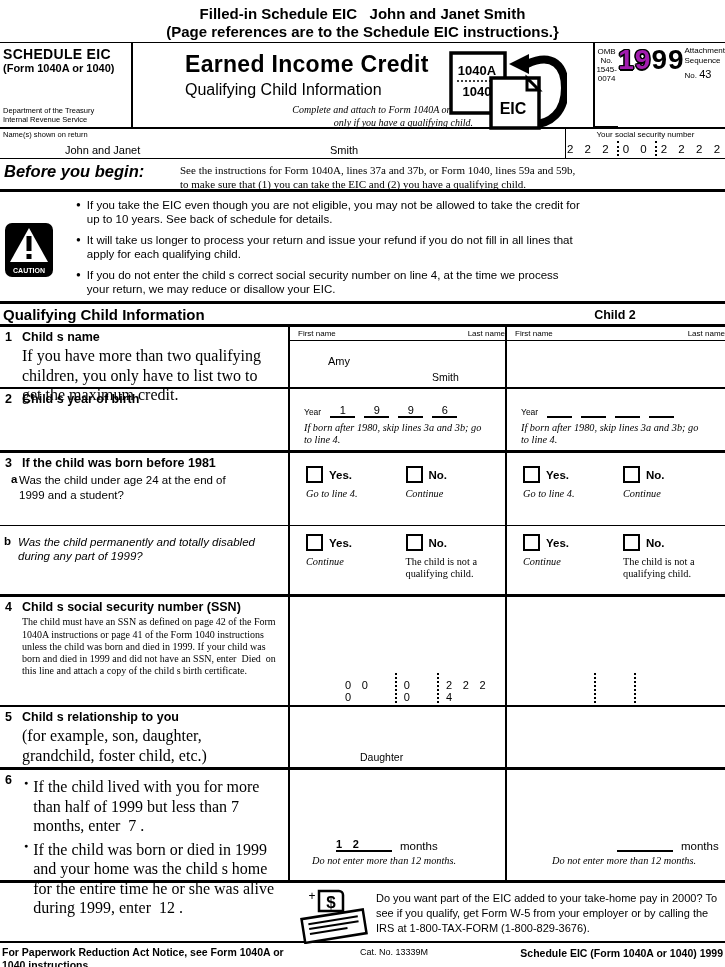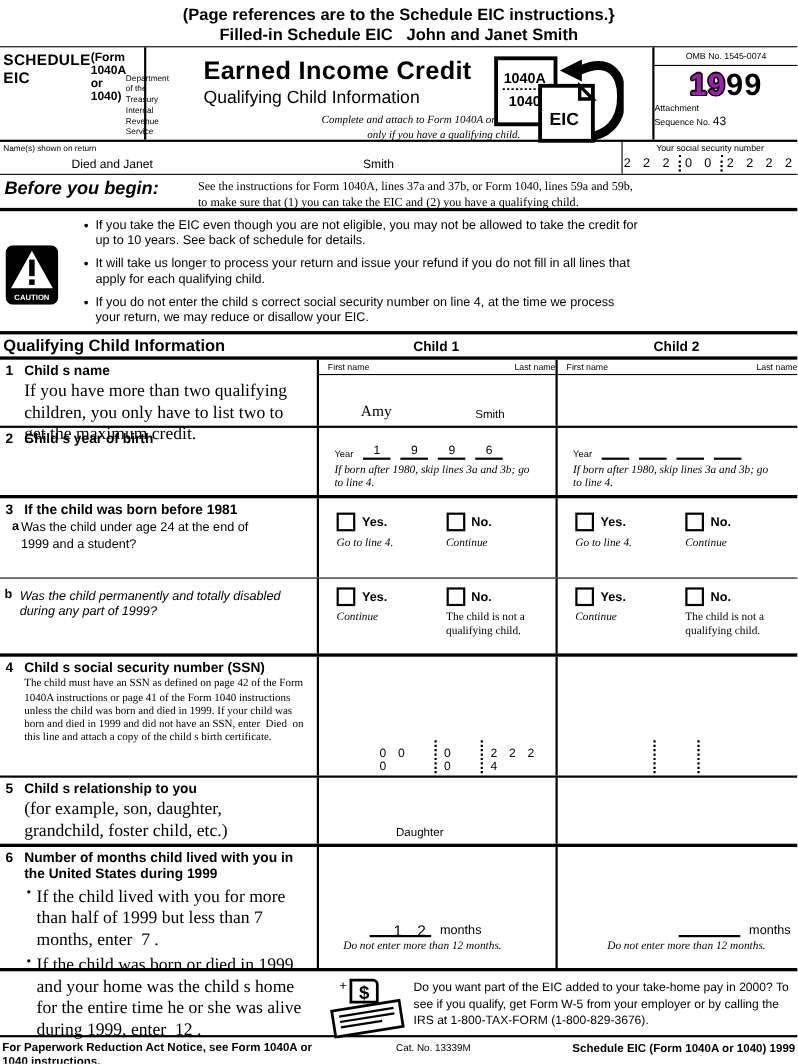--- a/index.html
+++ b/index.html
@@ -9,31 +9,31 @@
     font-family: "Liberation Sans", sans-serif;
     color:#000; position: relative; overflow: hidden;
     font-size: 11px;
   }
 
   
   .doc-title { text-align:center; font-weight:bold; font-size:15px; line-height:1.2; padding-top:5px; height:42px; }
 
   
   .hdr { display:flex; border-top:1.5px solid #000; border-bottom:2px solid #000; height:87px; position:relative; }
-  .hdr-left { width:133px; border-right:2px solid #000; padding:3px 0 2px 3px; display:flex; flex-direction:row; }
+  .hdr-left { width:133px; border-right:2px solid #000; padding:3px 0 2px 3px; display:flex; flex-direction:column; }
   .sched-name { font-weight:bold; font-size:14px; letter-spacing:.3px; }
   .form-ref { font-weight:bold; font-size:11px; }
   .dept { margin-top:auto; font-size:7.5px; line-height:1.3; }
   .hdr-center { flex:1; position:relative; }
   .eic-title { font-weight:bold; font-size:23px; margin:8px 0 0 52px; letter-spacing:.3px; }
   .eic-sub { font-size:16px; margin:3px 0 0 52px; }
   .attach-note { position:absolute; left:52px; top:60px; width:288px; text-align:right;
     font-family:"Liberation Serif",serif; font-style:italic; font-size:10px; line-height:1.3; }
   .forms-icon { position:absolute; right:26px; top:7px; }
-  .hdr-right { width:132px; border-left:2px solid #000; display:flex; flex-direction:column; }
+  .hdr-right { width:132px; border-left:2px solid #000; display:flex; }
   .omb { font-size:8px; text-align:center; padding:4px 0 3px; border-bottom:1px solid #000; }
   .year { text-align:center; font-weight:bold; font-size:28px; line-height:1; margin-top:3px; letter-spacing:1px; }
   .y-o { color:#a21caf; text-shadow:-1.5px 0 #000,1.5px 0 #000,0 -1.5px #000,0 1.5px #000,-1px -1px #000,1px 1px #000,-1px 1px #000,1px -1px #000; }
   .attach-seq { font-size:8px; line-height:1.3; margin-top:3px; }
   .attach-no { font-weight:normal; font-size:11px; }
 
   
   .name-row { display:flex; height:30px; border-bottom:1px solid #000; }
   .name-left { flex:1; position:relative; }
   .nr-label { position:absolute; left:3px; top:1px; font-size:7.5px; }
@@ -75,21 +75,21 @@
   .lnote { font-family:"Liberation Serif",serif; font-weight:normal; font-size:16px; line-height:1.22; margin-top:2px; }
   .sub { display:flex; margin-top:3px; }
   .sletter { width:15px; font-weight:bold; font-size:11.5px; padding-left:7px; flex-shrink:0; }
   .stext { font-size:11.5px; line-height:1.25; }
 
   
   .r1 { height:62px; border-bottom:2px solid #000; }
   .namehdr { display:flex; border-bottom:1px solid #000; font-size:8px; padding:2px 0 2px;justify-content:space-between; }
   .fn-lab { width:104px; padding-left:8px; }
   .ln-lab { padding-left:8px; }
-  .val-first { position:absolute; left:38px; bottom:4px; font-size:14px;font-family:Liberation Serif, serif; }
+  .val-first { position:absolute; left:38px; bottom:20px; font-size:11px; }
   .val-last  { position:absolute; left:142px; bottom:4px; font-size:10.5px; }
 
   
   .r2 { height:64px; border-bottom:3px solid #000; }
   .yearrow { display:flex; align-items:flex-end; margin:15px 0 0 14px; }
   .year-lab { font-size:8.5px; padding-bottom:1px; }
   .ydig { width:25px; border-bottom:2px solid #000; text-align:center; font-size:11px; margin-left:9px; height:14px; }
   .cnote { font-family:"Liberation Serif",serif; font-style:italic; font-size:10.3px; line-height:1.2; margin:4px 0 0 14px; width:185px; }
 
   
@@ -114,39 +114,39 @@
   .r5 { height:63px; border-bottom:3px solid #000; }
   .rel-val { position:absolute; left:70px; bottom:4px; font-size:10.5px; }
 
   
   .r6 { height:113px; border-bottom:3px solid #000; }
   .sbullet { display:flex; margin-top:4px; width:258px; }
   .sbullet::before { content:"●"; font-size:7px; padding:2px 5px 0 2px; }
   .sbullet .lnote { margin-top:0; }
   .mrow { display:flex; align-items:flex-end; margin-top:68px; }
   .m1 { margin-left:46px; } .m2 { margin-left:110px; }
-  .mblank { width:56px; border-bottom:2px solid #000; text-align:right; font-size:14px; height:14px; letter-spacing:.35em; }
+  .mblank { width:56px; border-bottom:2px solid #000; text-align:left; font-size:11px; height:14px; letter-spacing:.35em;font-weight:bold; }
   .munit { font-size:11.5px; margin-left:8px; }
   .mnote { font-family:"Liberation Serif",serif; font-style:italic; font-size:10.3px; margin:3px 0 0 12px; }
 
   
   .advance { position:relative; height:58px; }
   .adv-icon { position:absolute; left:299px; top:5px; }
   .adv-text { position:absolute; left:376px; top:8px; width:352px; font-size:11px; line-height:1.35; }
   .footer { border-top:2px solid #000; display:flex; padding-top:3px; }
   .ft-left { width:300px; font-weight:bold; font-size:10.5px; line-height:1.2; padding-left:2px; }
   .ft-cat { font-size:9px; margin-left:60px; padding-top:1px; }
   .ft-right { margin-left:auto; font-weight:bold; font-size:10.5px; padding-right:2px; padding-top:1px; }
 </style>
 </head>
 <body>
 
 <div class="doc-title">
+  <div>Filled-in Schedule EIC&nbsp;&nbsp; John and Janet Smith</div>
   <div>(Page references are to the Schedule EIC instructions.}</div>
-  <div>Filled-in Schedule EIC&nbsp;&nbsp; John and Janet Smith</div>
 </div>
 
 <div class="hdr">
   <div class="hdr-left">
     <div class="sched-name">SCHEDULE EIC</div>
     <div class="form-ref">(Form 1040A or 1040)</div>
     <div class="dept">
       <div>Department of the Treasury</div>
       <div>Internal Revenue Service</div>
     </div>
@@ -178,21 +178,21 @@
     <div class="attach-seq">
       <div>Attachment</div>
       <div><span>Sequence No.</span> <span class="attach-no">43</span></div>
     </div>
   </div>
 </div>
 
 <div class="name-row">
   <div class="name-left">
     <div class="nr-label">Name(s) shown on return</div>
-    <div class="nr-first">Died and Janet</div>
+    <div class="nr-first">John and Janet</div>
     <div class="nr-last">Smith</div>
   </div>
   <div class="ssn-box">
     <div class="ssn-label">Your social security number</div>
     <div class="ssn-digits">
       <span>2 2 2</span>
       <span class="dotv-sm"></span>
       <span>0 0</span>
       <span class="dotv-sm"></span>
       <span>2 2 2 2</span>
@@ -222,21 +222,20 @@
   <div class="bullet">
       <div class="bullet-text">It will take us longer to process your return and issue your refund if you do not fill in all lines that apply for each qualifying child.</div>
     </div>
   <div class="bullet">
       <div class="bullet-text">If you do not enter the child s correct social security number on line 4, at the time we process your return, we may reduce or disallow your EIC.</div>
     </div>
 </div>
 
 <div class="sec-hdr">
   <div class="sec-title">Qualifying Child Information</div>
-  <div class="ch-hd ch1-hd">Child 1</div>
   <div class="ch-hd ch2-hd">Child 2</div>
 </div>
 
 <div class="row r1">
   <div class="cdesc">
     <div class="lnum">
       <div class="num">1</div>
       <div class="ltext"><span>Child s name</span>
         <div class="lnote" style="width:252px;">If you have more than two qualifying children, you only have to list two to get the maximum credit.</div>
       </div>
@@ -423,21 +422,20 @@
   <div class="ccell">
     <div class="rel-val"></div>
   </div>
 </div>
 
 <div class="row r6">
   <div class="cdesc">
     <div class="lnum">
       <div class="num">6</div>
       <div class="ltext">
-          <span style="display:block; width:250px;">Number of months child lived with you in the United States during 1999</span>
         <div class="sbullet">
             <div class="lnote">If the child lived with you for more than half of 1999 but less than 7 months, enter &nbsp;7&nbsp;.</div>
           </div>
         <div class="sbullet">
             <div class="lnote">If the child was born or died in 1999 and your home was the child s home for the entire time he or she was alive during 1999, enter &nbsp;12&nbsp;.</div>
           </div>
       </div>
     </div>
   </div>
   <div class="ccell">

